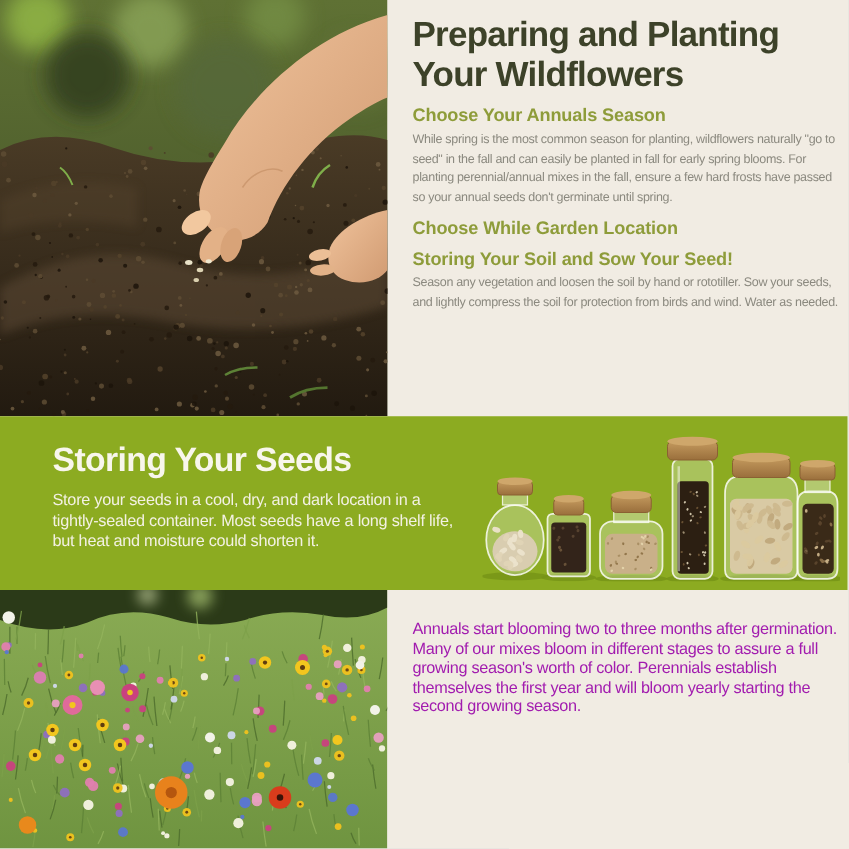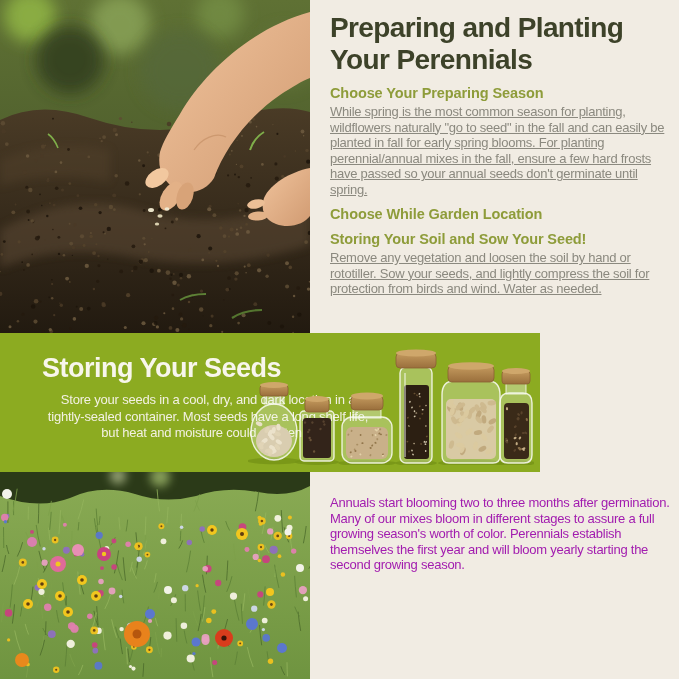--- a/index.html
+++ b/index.html
@@ -14,33 +14,32 @@
   .text-top{position:absolute;left:330px;top:12px;width:342px;height:320px;overflow:hidden;}
   .big-title{
     font-size:28px;line-height:32px;font-weight:bold;color:#3d4229;
     letter-spacing:-0.6px;margin:0 0 7px 0;
   }
   .guide-sub{
     font-size:14.5px;line-height:16px;font-weight:bold;color:#8e9c3a;
     margin:9px 0 3px 0;letter-spacing:-0.1px;
   }
   .guide-body{
-    font-size:13px;line-height:15.5px;color:#8b897f;margin:0;
+    font-size:10px;line-height:15.5px;color:#8b897f;margin:0;
     letter-spacing:-0.25px;
-    text-decoration:underline;
   }
   
-  .band{position:absolute;left:0;top:333px;width:540px;height:139px;background:#8cab21;}
+  .band{position:absolute;left:0;top:333px;width:678px;height:139px;background:#8cab21;}
   .band-text{position:absolute;left:42px;top:20px;width:332px;}
   .band-title{
     font-size:27px;line-height:30px;font-weight:bold;color:#f8f6ec;
     letter-spacing:-0.5px;margin:0 0 9px 0;
   }
   .band-body{
-    font-size:13px;line-height:16.5px;color:#f3f1e3;margin:0;letter-spacing:-0.2px;text-align:center;
+    font-size:13px;line-height:16.5px;color:#f3f1e3;margin:0;letter-spacing:-0.2px;
   }
   .jars{position:absolute;right:6px;bottom:7px;width:286px;height:124px;}
   .jars svg{display:block;width:100%;height:100%;}
   
   .photo-bottom{position:absolute;left:0;top:472px;width:310px;height:207px;overflow:hidden;}
   .photo-bottom svg{display:block;width:100%;height:100%;}
   .text-bottom{position:absolute;left:330px;top:482px;width:342px;height:190px;overflow:hidden;}
   .bottom-body{
     font-size:13px;line-height:15.5px;color:#a21caf;margin:13px 0 0 0;
     letter-spacing:-0.25px;
@@ -384,32 +383,32 @@
         </g>
         <g>
           <path d="M310,168 C290,172 270,184 264,198 C260,210 265,220 276,224 C290,229 304,224 310,216 Z" fill="url(#sking)"></path>
           <ellipse cx="256" cy="204" rx="9" ry="4.5" transform="rotate(-12 256 204)" fill="#ecbf96"></ellipse>
           <ellipse cx="258" cy="216" rx="10" ry="4.5" transform="rotate(-4 258 216)" fill="#e2b288"></ellipse>
         </g>
       </svg>
     </div>
 
     <div class="text-top">
-      <h1 class="big-title">Preparing and Planting Your Perennials</h1>
+      <h1 class="big-title">Preparing and Planting Your Wildflowers</h1>
 
       <div>
-        <h3 class="guide-sub">Choose Your Preparing Season</h3>
+        <h3 class="guide-sub">Choose Your Annuals Season</h3>
         <p class="guide-body">While spring is the most common season for planting, wildflowers naturally "go to seed" in the fall and can easily be planted in fall for early spring blooms. For planting perennial/annual mixes in the fall, ensure a few hard frosts have passed so your annual seeds don't germinate until spring.</p>
       </div>
       <div>
         <h3 class="guide-sub">Choose While Garden Location</h3>
       </div>
       <div>
         <h3 class="guide-sub">Storing Your Soil and Sow Your Seed!</h3>
-        <p class="guide-body">Remove any vegetation and loosen the soil by hand or rototiller. Sow your seeds, and lightly compress the soil for protection from birds and wind. Water as needed.</p>
+        <p class="guide-body">Season any vegetation and loosen the soil by hand or rototiller. Sow your seeds, and lightly compress the soil for protection from birds and wind. Water as needed.</p>
       </div>
     </div>
   </section>
 
   <section class="band">
     <div class="band-text">
       <h2 class="band-title">Storing Your Seeds</h2>
       <p class="band-body">Store your seeds in a cool, dry, and dark location in a tightly-sealed container. Most seeds have a long shelf life, but heat and moisture could shorten it.</p>
     </div>
 

